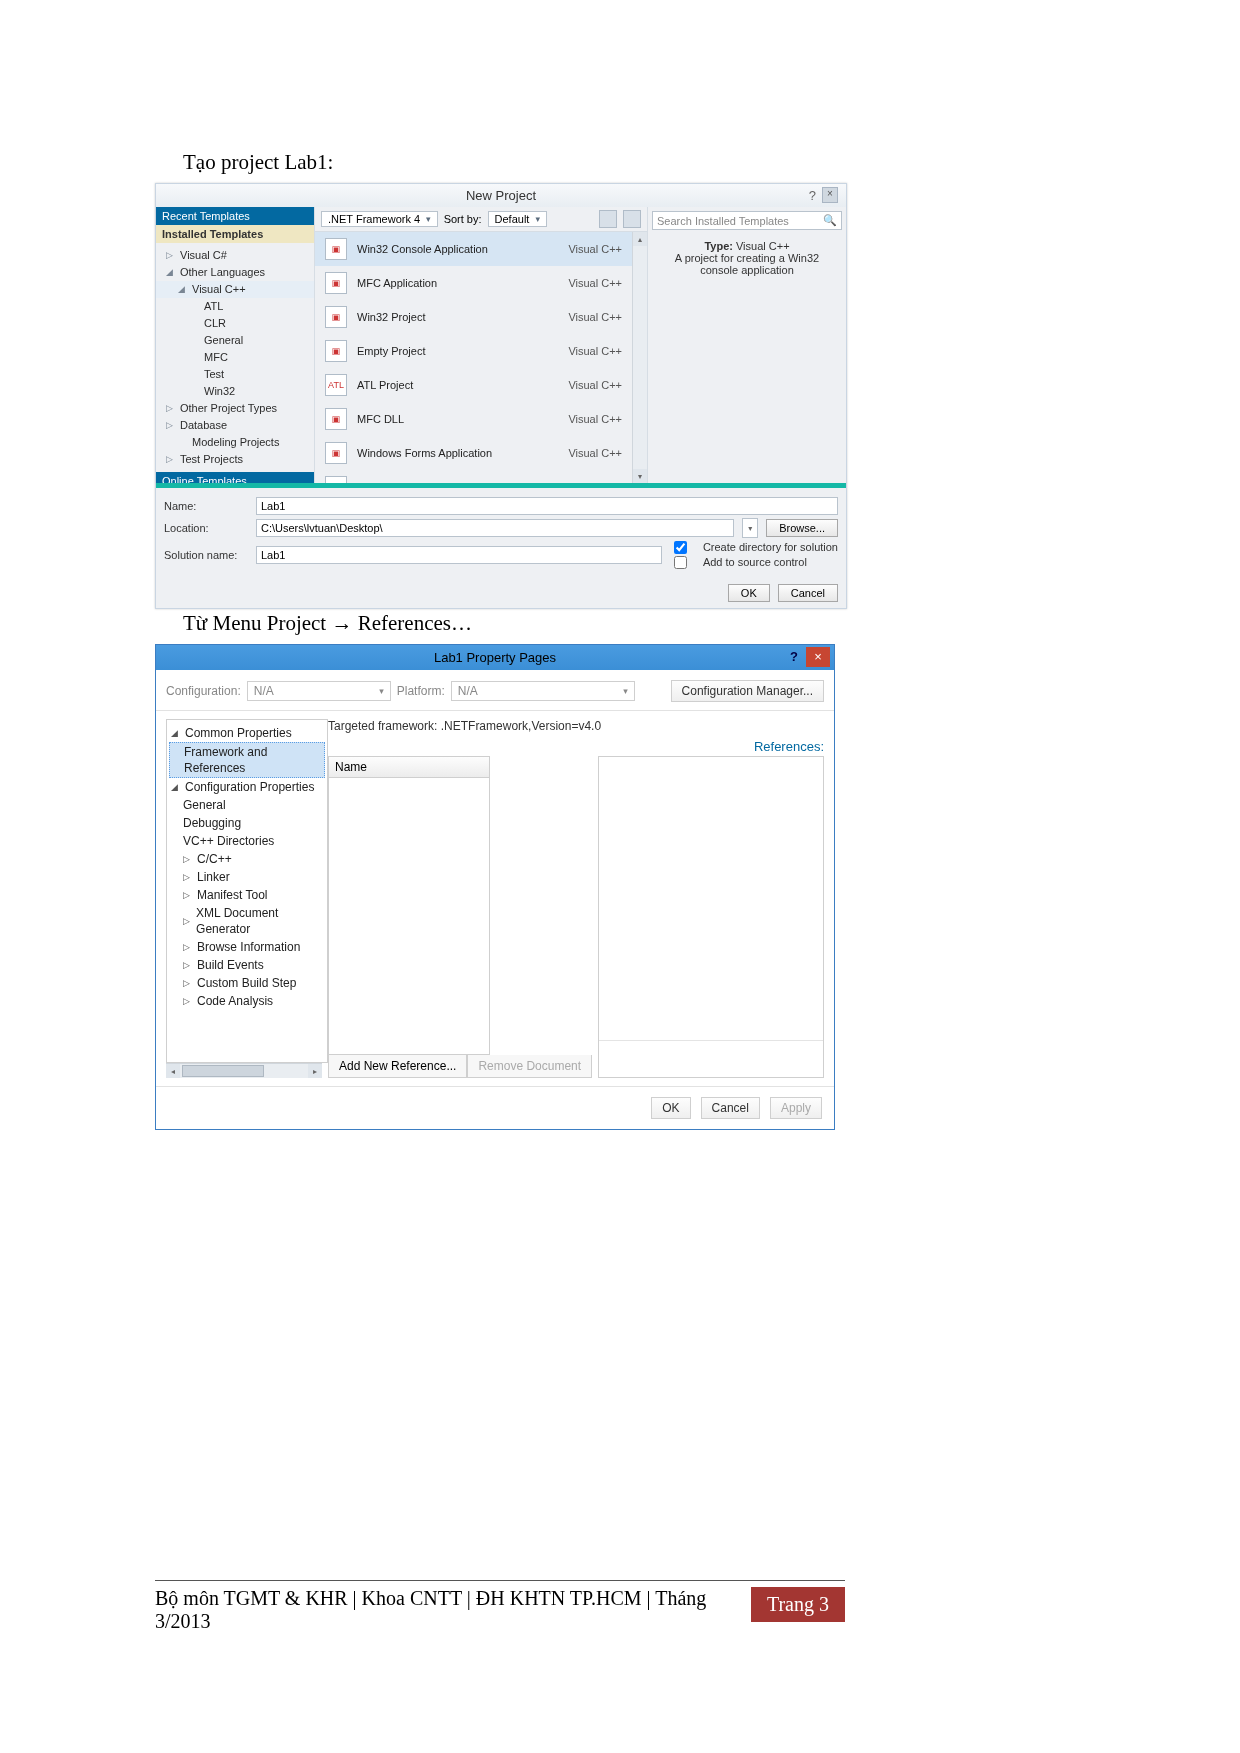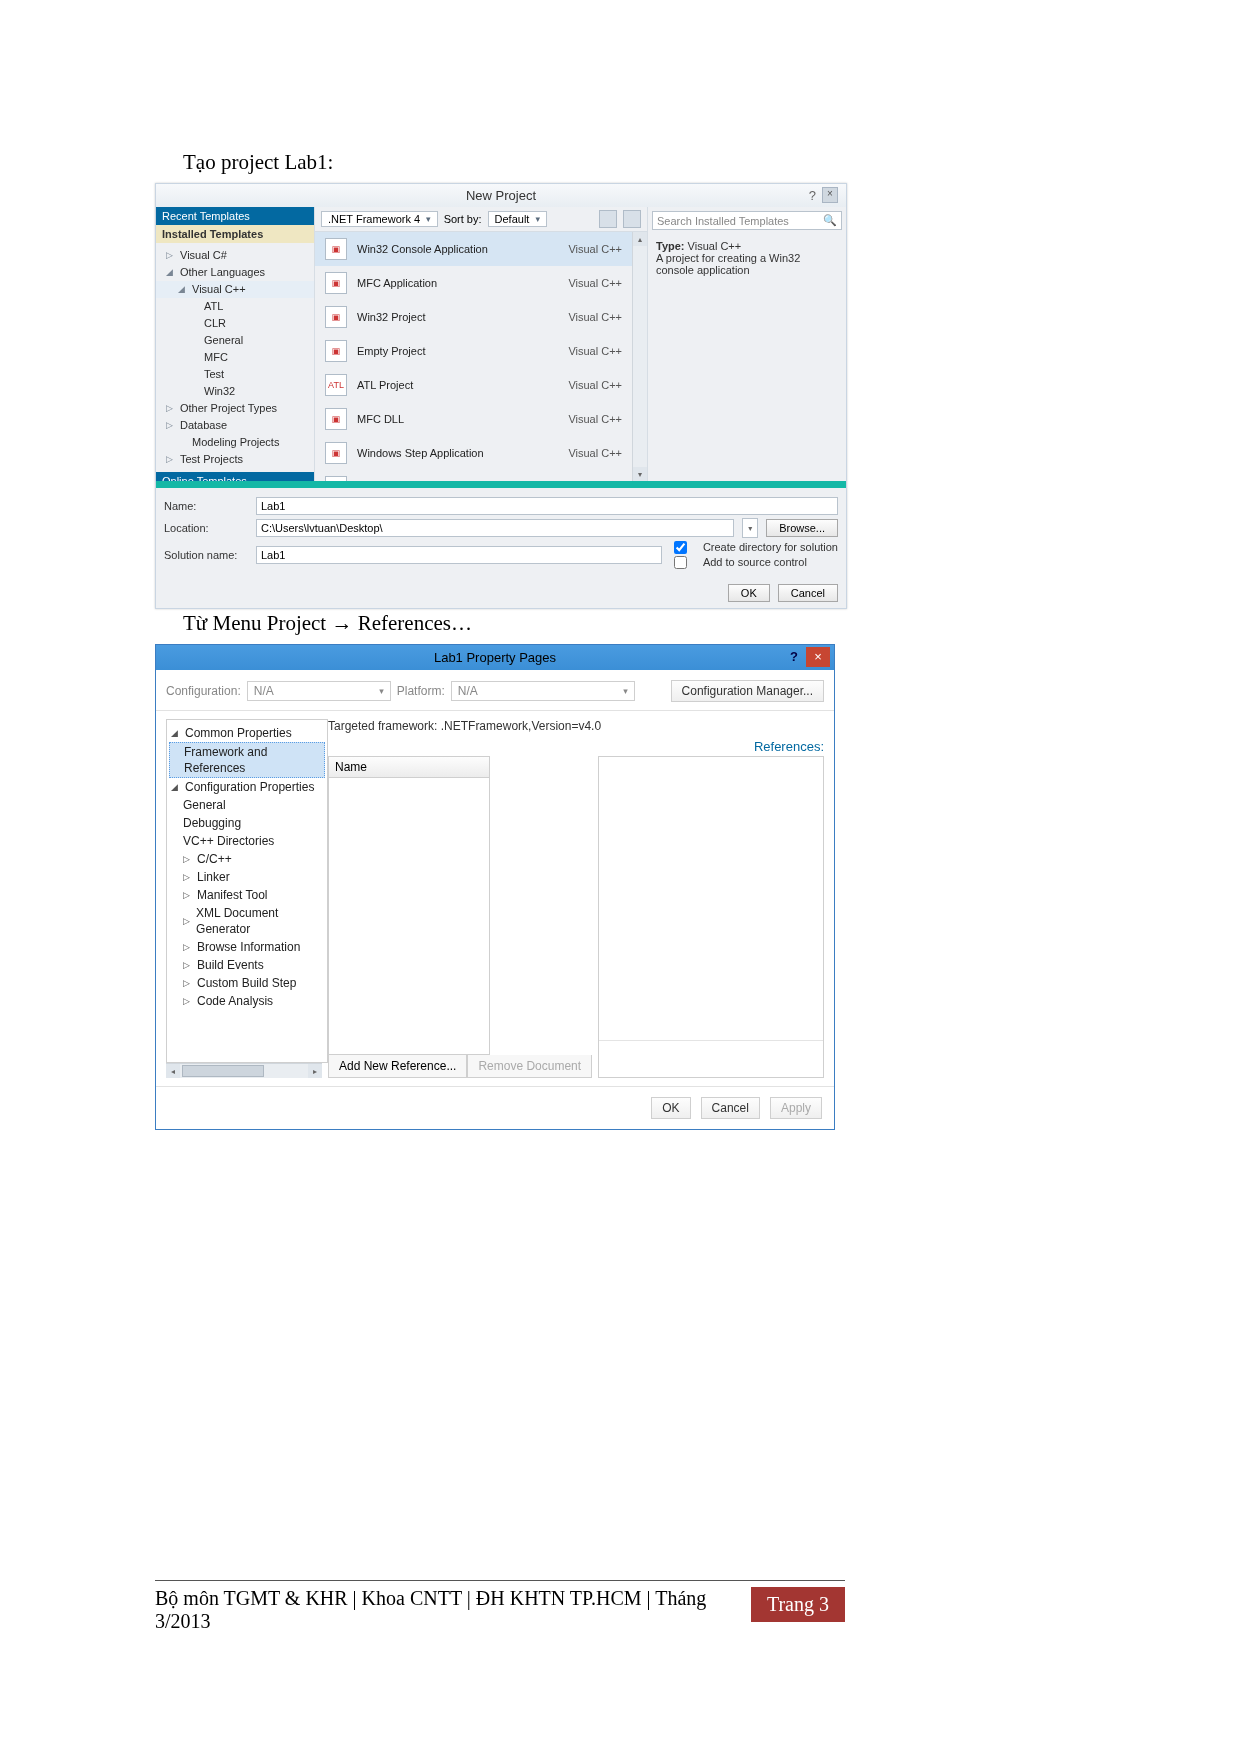--- a/index.html
+++ b/index.html
@@ -58,24 +58,24 @@
   .tbicn { width:16px;height:16px; background:#d8e0e8; border:1px solid #b0bcc8;}
   .tpllist { flex:1; overflow:auto; background:#eef0f3;}
   .tpl { display:flex; align-items:center; gap:10px; padding:6px 10px; font-size:11px; color:#222;}
   .tpl.sel { background:#d6e5f3;}
   .tpl .ic { width:20px;height:20px; display:inline-flex; align-items:center; justify-content:center; background:#fff; border:1px solid #b0bcc8; font-size:9px; color:#c33;}
   .tpl .lang { margin-left:auto; color:#555;}
 
   .dlg1-right { width:198px; background:#eef0f3; border-left:1px solid #d6dde4; display:flex; flex-direction:column;}
   .srch { display:flex; align-items:center; margin:4px; background:#fff; border:1px solid #b9c3cd; padding:2px 4px; font-size:11px; color:#888;}
   .srch .mag { margin-left:auto; color:#2a6bb3;}
-  .desc { padding:6px 8px; font-size:11px; color:#333;}
+  .desc { padding:6px 8px; font-size:11px; color:#333;text-align:center;}
   .desc b{font-weight:bold;}
 
-  .dlg1-bottom { background:#eef0f3; border-top:7px solid #14b8a6; padding:6px 8px; font-size:11px;}
+  .dlg1-bottom { background:#eef0f3; border-top:5px solid #14b8a6; padding:6px 8px; font-size:11px;}
   .frow { display:flex; align-items:center; gap:8px; margin:3px 0;}
   .frow .lbl { width:84px; color:#333;}
   .frow input[type=text]{ flex:1; border:1px solid #b9c3cd; background:#fff; padding:2px 4px; font-size:11px;}
   .btn { background:linear-gradient(#fdfdfd,#e7e7e7); border:1px solid #a7a7a7; padding:2px 12px; font-size:11px; cursor:default;}
   .chkrow { display:flex; align-items:flex-start; gap:16px; font-size:11px; color:#333;}
   .chkrow input{margin:0;}
   .brow { display:flex; justify-content:flex-end; gap:8px; padding:6px 8px;}
   .dd2 { width:14px;height:18px;border:1px solid #b9c3cd;background:#fff;display:flex;align-items:center;justify-content:center;font-size:8px;color:#666;}
 
   
@@ -274,21 +274,21 @@
                 <span>ATL Project</span>
                 <span class="lang">Visual C++</span>
               </div>
             <div class="tpl">
                 <span class="ic">▣</span>
                 <span>MFC DLL</span>
                 <span class="lang">Visual C++</span>
               </div>
             <div class="tpl">
                 <span class="ic">▣</span>
-                <span>Windows Step Application</span>
+                <span>Windows Forms Application</span>
                 <span class="lang">Visual C++</span>
               </div>
             <div class="tpl">
                 <span class="ic">▣</span>
                 <span>CLR Console Application</span>
                 <span class="lang">Visual C++</span>
               </div>
 
           </div>
           <div class="scrollbar-v">

